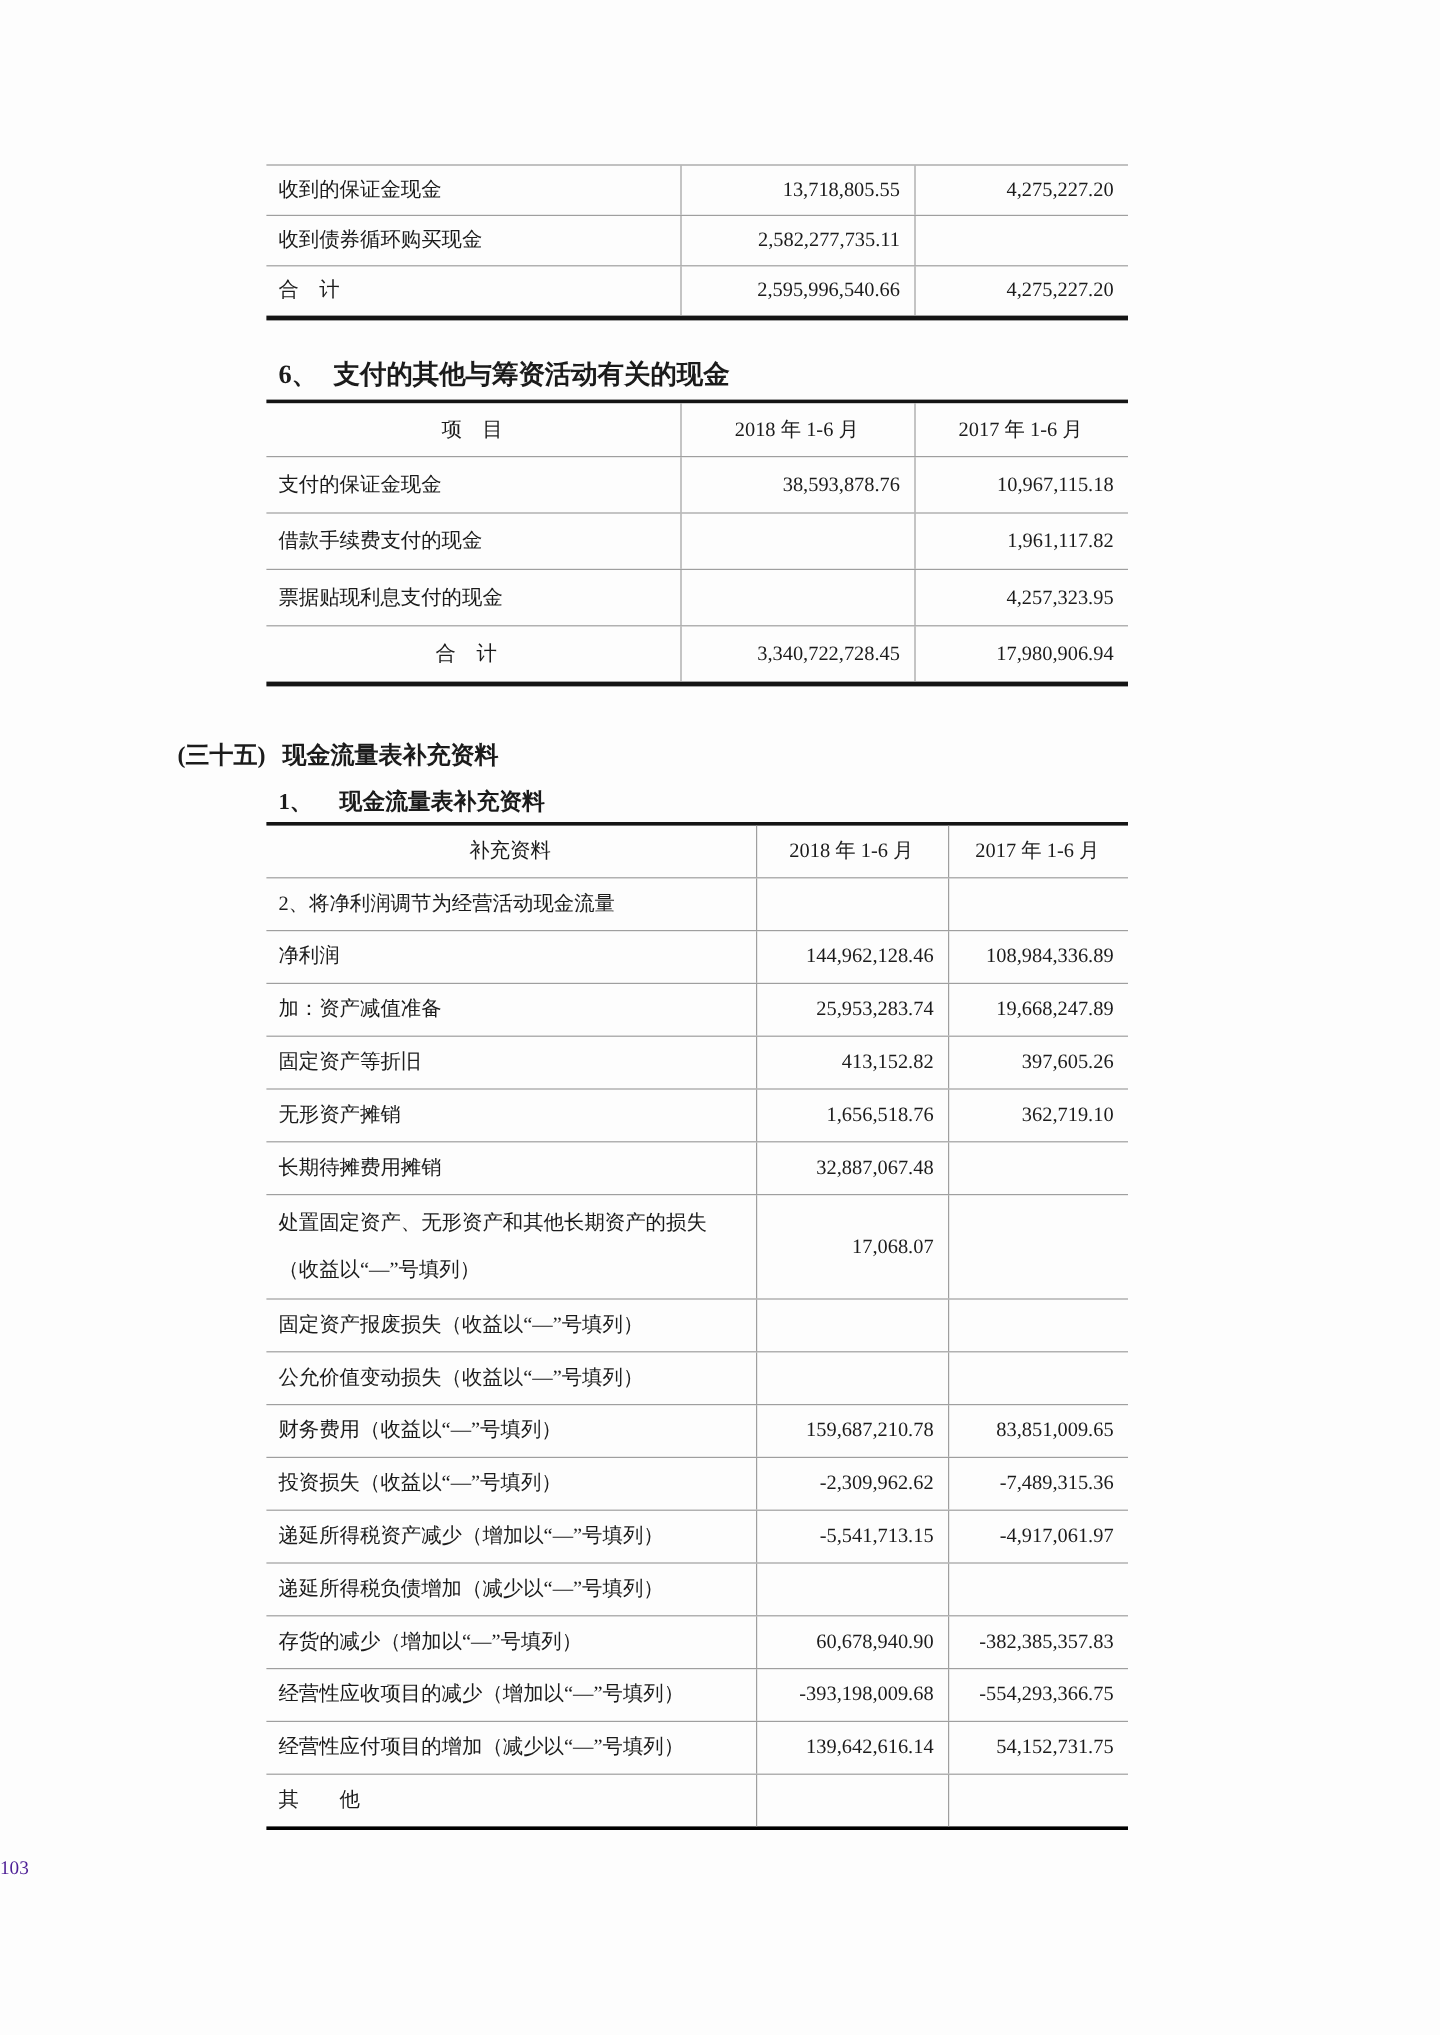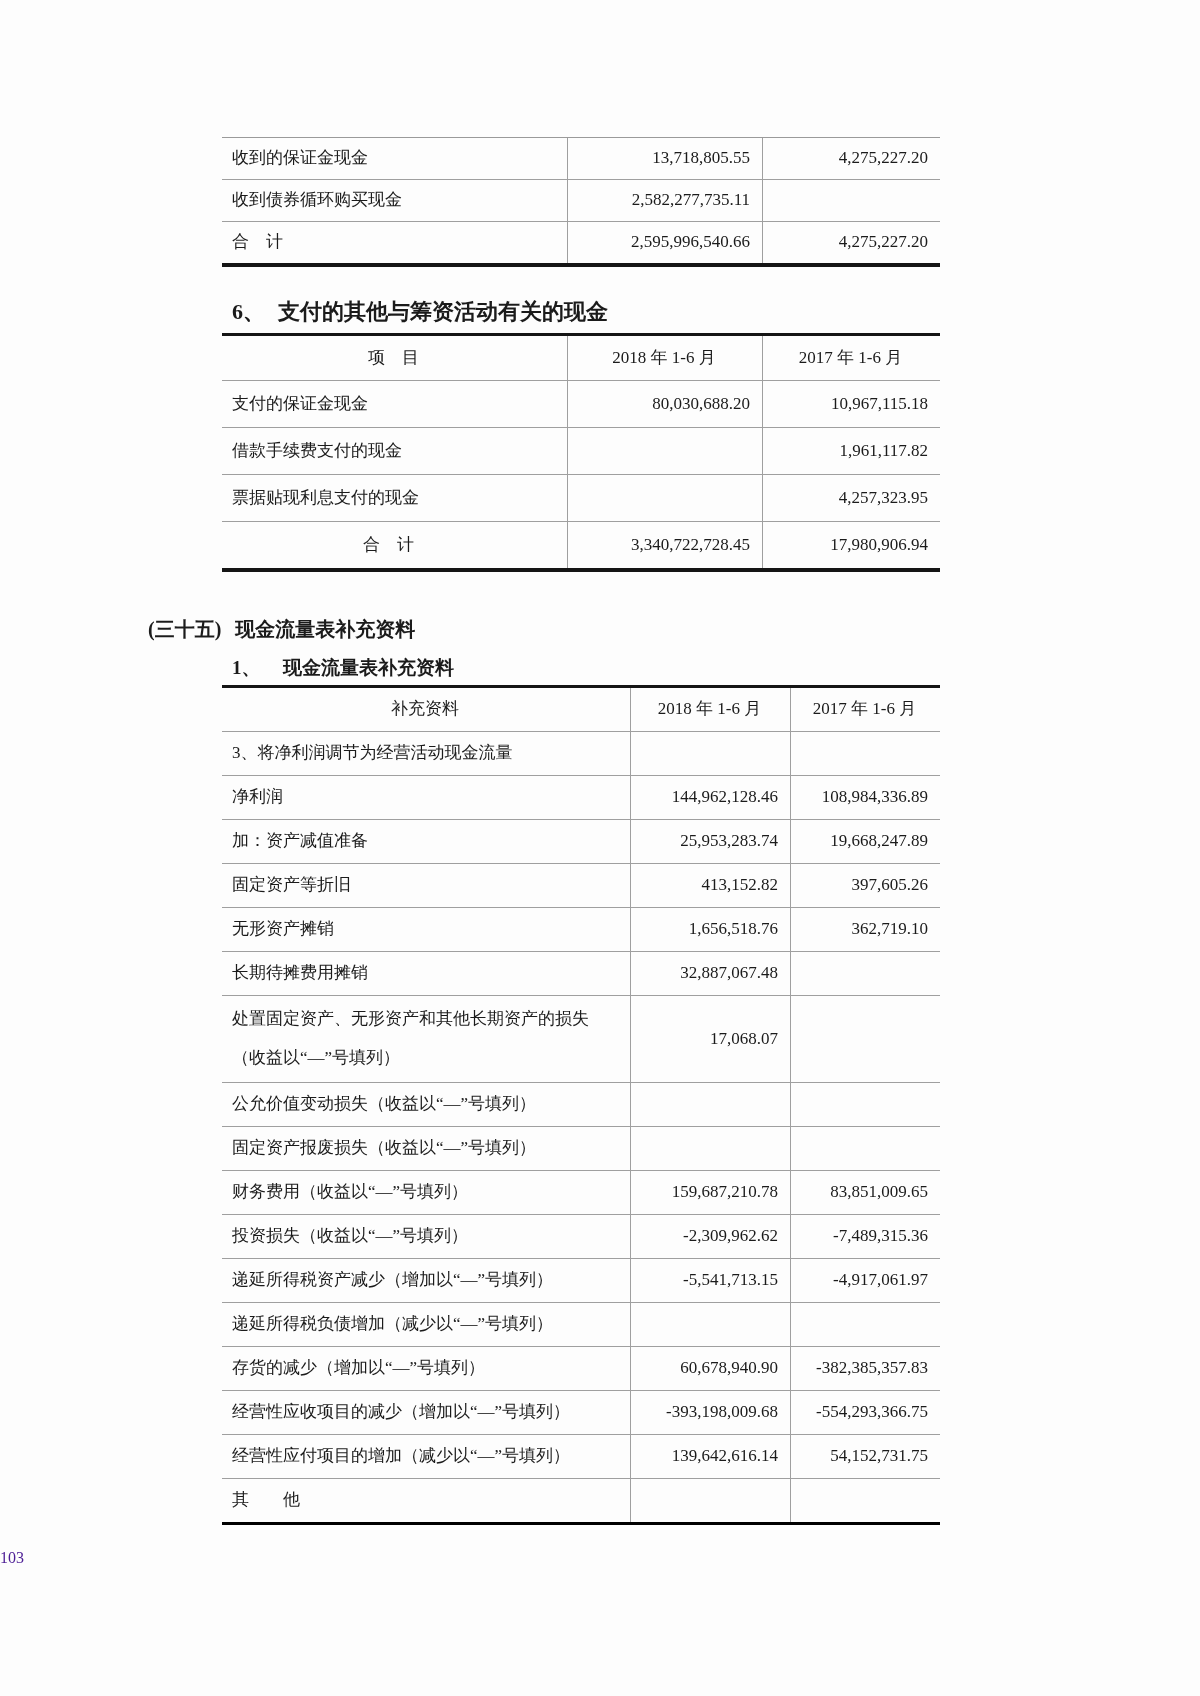--- a/index.html
+++ b/index.html
@@ -85,21 +85,21 @@
   </div>
 
   <div class="tbl tblB">
     <div class="trow thead">
       <div class="cell label">项　目</div>
       <div class="cell num">2018 年 1-6 月</div>
       <div class="cell num">2017 年 1-6 月</div>
     </div>
   <div class="trow">
         <div class="cell label">支付的保证金现金</div>
-        <div class="cell num">80,030,688.20</div>
+        <div class="cell num">38,593,878.76</div>
         <div class="cell num">10,967,115.18</div>
       </div>
       <div class="trow">
         <div class="cell label">借款手续费支付的现金</div>
         <div class="cell num"></div>
         <div class="cell num">1,961,117.82</div>
       </div>
       <div class="trow">
         <div class="cell label">票据贴现利息支付的现金</div>
         <div class="cell num"></div>
@@ -120,21 +120,21 @@
     <span class="h-no">1、</span><span>现金流量表补充资料</span>
   </div>
 
   <div class="tbl tblC">
     <div class="trow thead">
       <div class="cell label">补充资料</div>
       <div class="cell num">2018 年 1-6 月</div>
       <div class="cell num">2017 年 1-6 月</div>
     </div>
   <div class="trow">
-        <div class="cell label">3、将净利润调节为经营活动现金流量</div>
+        <div class="cell label">2、将净利润调节为经营活动现金流量</div>
         <div class="cell num"></div>
         <div class="cell num"></div>
       </div>
       <div class="trow">
         <div class="cell label">净利润</div>
         <div class="cell num">144,962,128.46</div>
         <div class="cell num">108,984,336.89</div>
       </div>
       <div class="trow">
         <div class="cell label">加：资产减值准备</div>
@@ -158,26 +158,26 @@
       </div>
       <div class="trow tall">
         <div class="cell label">
           <div>处置固定资产、无形资产和其他长期资产的损失</div>
           <div>（收益以“—”号填列）</div>
         </div>
         <div class="cell num">17,068.07</div>
         <div class="cell num"></div>
       </div>
       <div class="trow">
+        <div class="cell label">固定资产报废损失（收益以“—”号填列）</div>
+        <div class="cell num"></div>
+        <div class="cell num"></div>
+      </div>
+      <div class="trow">
         <div class="cell label">公允价值变动损失（收益以“—”号填列）</div>
-        <div class="cell num"></div>
-        <div class="cell num"></div>
-      </div>
-      <div class="trow">
-        <div class="cell label">固定资产报废损失（收益以“—”号填列）</div>
         <div class="cell num"></div>
         <div class="cell num"></div>
       </div>
       <div class="trow">
         <div class="cell label">财务费用（收益以“—”号填列）</div>
         <div class="cell num">159,687,210.78</div>
         <div class="cell num">83,851,009.65</div>
       </div>
       <div class="trow">
         <div class="cell label">投资损失（收益以“—”号填列）</div>

